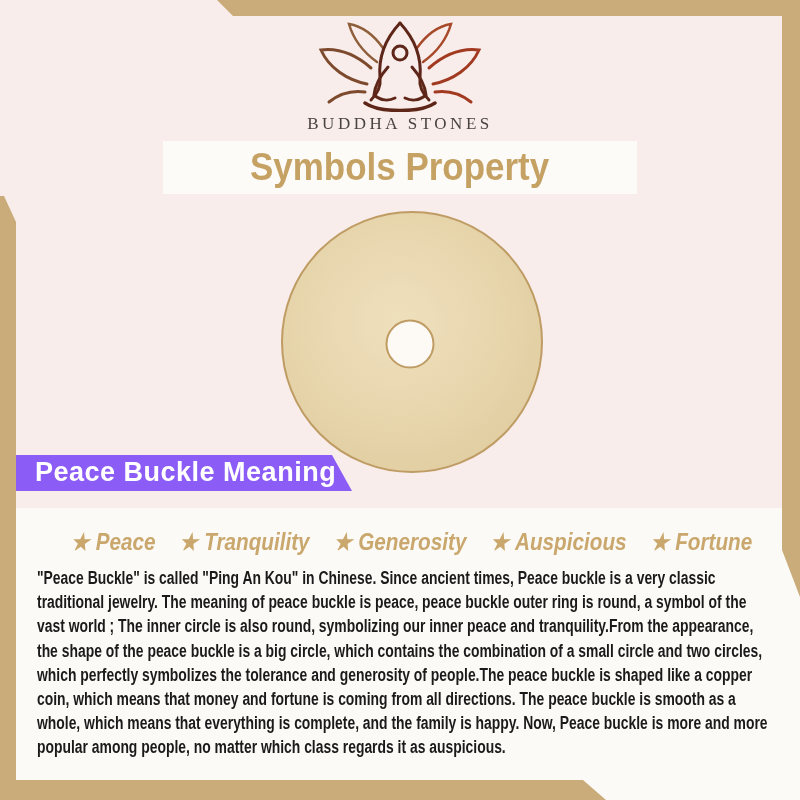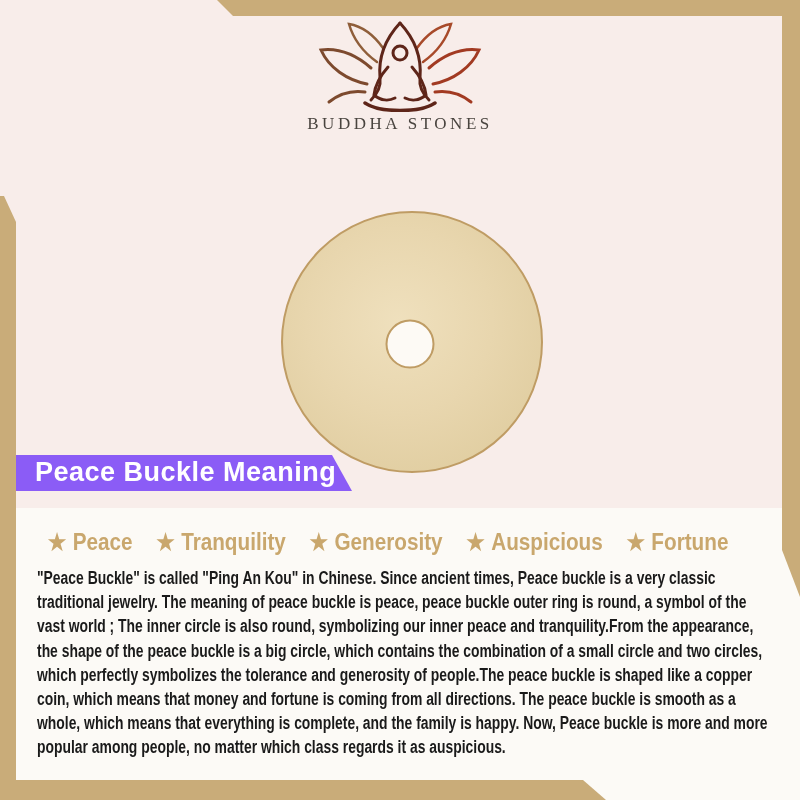--- a/index.html
+++ b/index.html
@@ -34,21 +34,21 @@
     font-size:38px;font-weight:bold;color:#c5a164;line-height:53px;white-space:nowrap;}
   
   .disc{position:absolute;left:277px;top:207px;width:270px;height:270px;}
   
   .meaning-banner{position:absolute;left:16px;top:455px;width:336px;height:36px;
     background:#8b5cf6;clip-path:polygon(0 0,316px 0,100% 100%,0 100%);
     box-sizing:border-box;padding-left:19px;
     color:#ffffff;font-size:27px;font-weight:bold;line-height:35px;letter-spacing:.5px;
     white-space:nowrap;}
   
-  .symbols-row{position:absolute;left:0;top:526px;width:800px;text-align:left;}
+  .symbols-row{position:absolute;left:0;top:526px;width:800px;text-align:right;font-style:italic;}
   .symbols-inner{display:inline-block;transform:scaleX(.9);transform-origin:center top;
     white-space:nowrap;font-size:23px;font-weight:bold;color:#c9a76d;line-height:32px;}
   .symbol-item{display:inline-block;margin:0 10px;}
   .star-glyph{display:inline-block;margin-right:7px;}
   
   .paragraph-wrap{position:absolute;left:37px;top:566px;width:735px;}
   .paragraph{width:950px;transform:scaleX(.772);transform-origin:left top;
     font-size:18px;font-weight:700;line-height:24.2px;color:#1a1a1a;
     letter-spacing:0;}
 </style>
@@ -73,20 +73,23 @@
       <circle cx="95" cy="33" r="7" stroke="#5e2519" stroke-width="3"></circle>
       <path d="M95 3 C82 17 73 36 75 58 C76 66 72 74 66 80" stroke="#5e2519" stroke-width="3"></path>
       <path d="M95 3 C108 17 117 36 115 58 C114 66 118 74 124 80" stroke="#5e2519" stroke-width="3"></path>
       <path d="M83 47 C75 56 70 66 69 75 C76 81 84 81 90 78" stroke="#5e2519" stroke-width="3"></path>
       <path d="M107 47 C115 56 120 66 121 75 C114 81 106 81 100 78" stroke="#5e2519" stroke-width="3"></path>
       <path d="M60 83 C75 93 115 93 130 83" stroke="#5e2519" stroke-width="3.5"></path>
     </g>
   </svg>
   <div class="brand-name">BUDDHA STONES</div>
 
+  <div class="title-band">
+    <span class="page-title">Symbols Property</span>
+  </div>
 
   <svg class="disc" viewBox="0 0 270 270" aria-hidden="true">
     <defs>
       <radialGradient id="discGrad" cx="45%" cy="42%" r="65%">
         <stop offset="0%" stop-color="#efe0bd"></stop>
         <stop offset="55%" stop-color="#e8d6ae"></stop>
         <stop offset="100%" stop-color="#e0cda0"></stop>
       </radialGradient>
     </defs>
     <circle cx="135" cy="135" r="130" fill="url(#discGrad)" stroke="#bf9c64" stroke-width="2"></circle>

